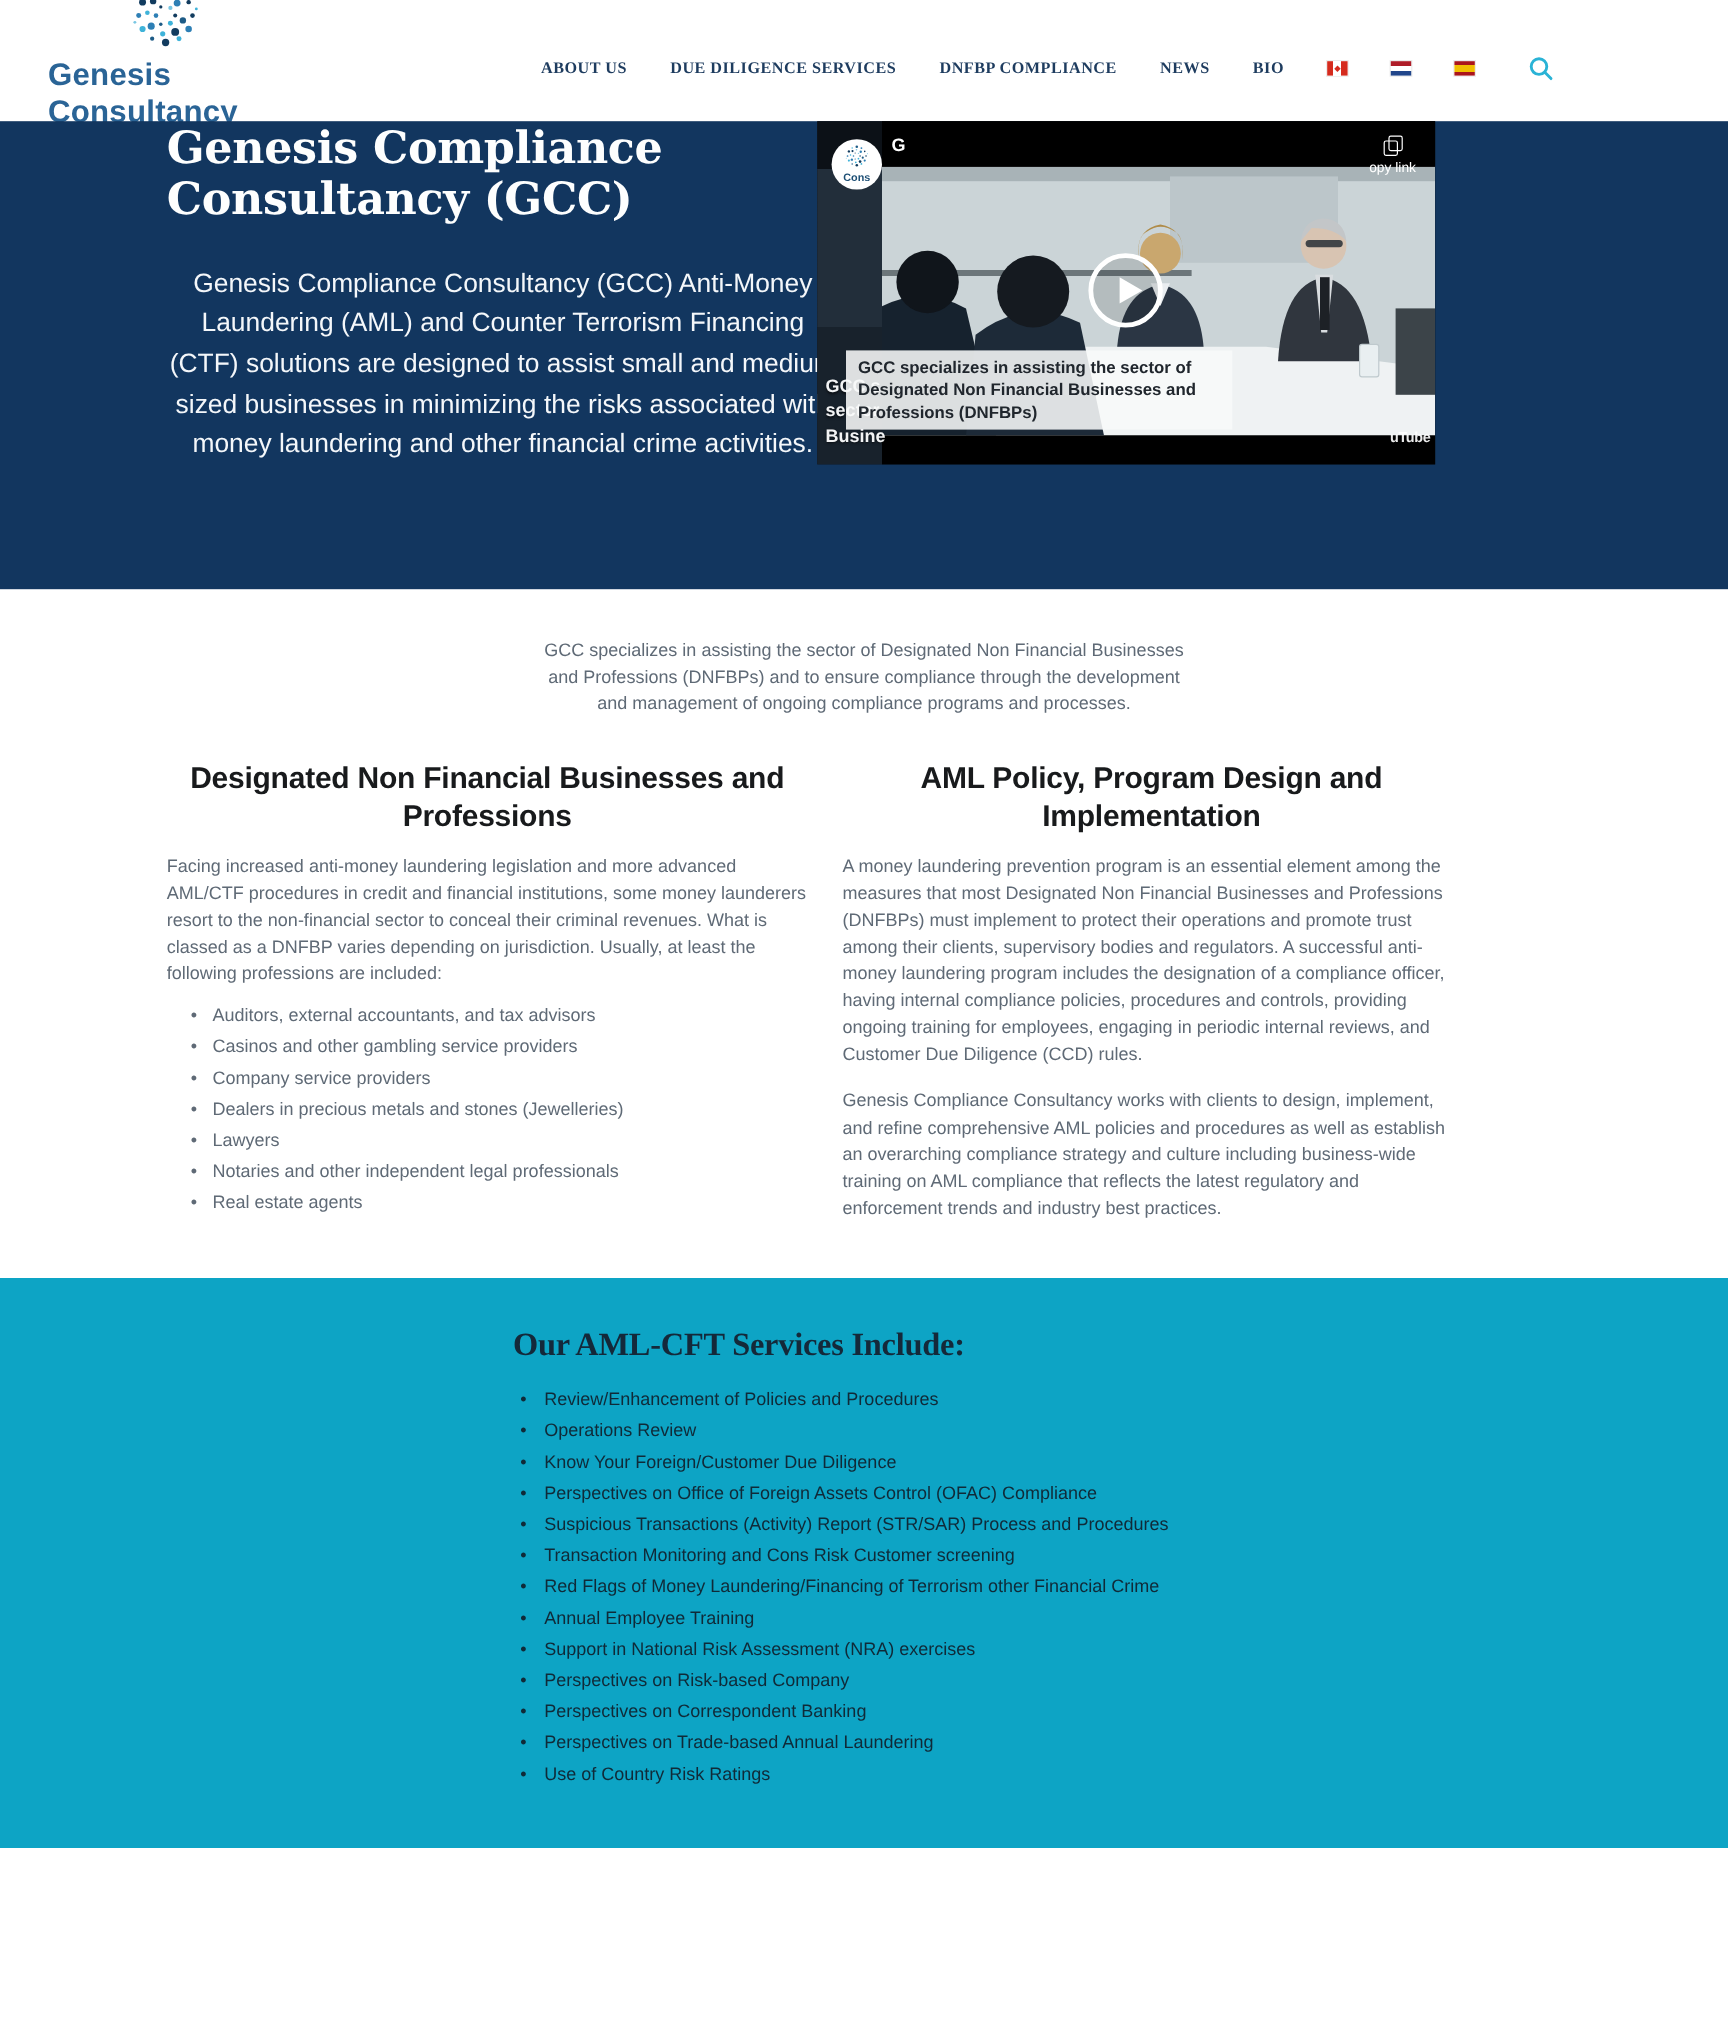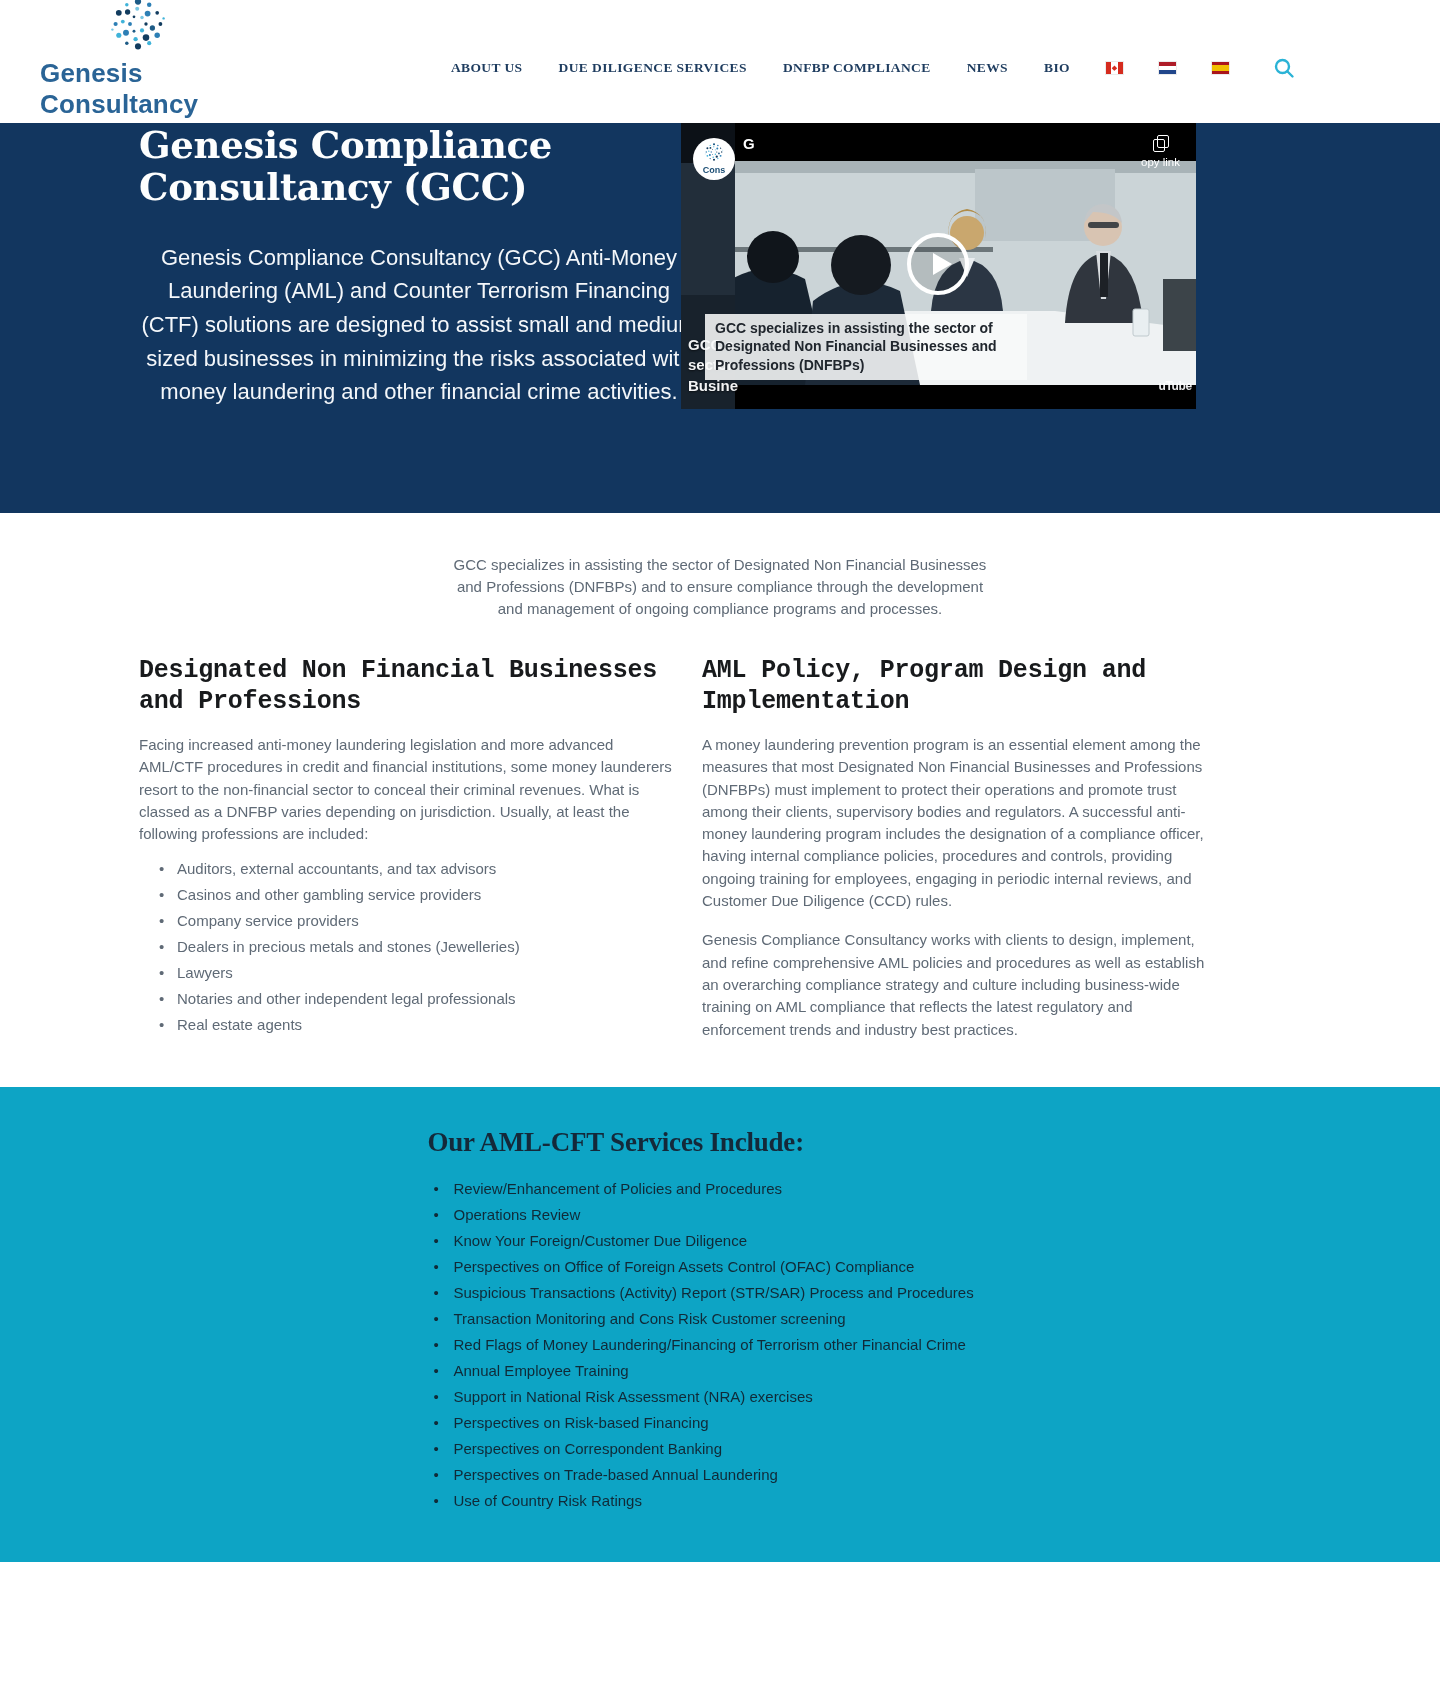--- a/index.html
+++ b/index.html
@@ -1,20 +1,20 @@
 <!DOCTYPE html>
 <html><head>
 <meta charset="utf-8">
 <style>
   * { box-sizing: border-box; margin: 0; padding: 0; }
   body { background: #ffffff; font-family: "Liberation Sans", sans-serif; }
   .page { position: relative; width: 1440px; height: 1691px; margin: 0 auto; background: #ffffff; overflow: hidden; }
 
   
-  header { position: relative; height: 123px; background: #ffffff; display: flex; align-items: center; padding: 13px 145px 0 40px; }
+  header { position: relative; height: 101px; background: #ffffff; display: flex; align-items: center; padding: 13px 145px 0 40px; }
   .logo { display: flex; flex-direction: column; align-items: center; width: 195px; padding-top: 6px; }
   .logo-dots { width: 72px; height: 64px; margin-bottom: 2px; }
   .brand-name { font-size: 26px; font-weight: bold; color: #2a6496; letter-spacing: 0.2px; }
   .brand-tagline { font-size: 12.5px; font-weight: bold; color: #2aa9de; margin-top: 3px; letter-spacing: 0.2px; }
 
   nav { margin-left: auto; display: flex; align-items: center; gap: 36px; }
   .nav-link { font-family: "Liberation Serif", serif; font-weight: bold; font-size: 13.5px; letter-spacing: 0.4px; color: #1e3c5f; text-decoration: none; white-space: nowrap; cursor: pointer; }
   .flag { width: 17px; height: 12px; display: inline-block; position: relative; box-shadow: 0 0 0 1px rgba(0,0,0,0.08); cursor: pointer; }
   .flag-ca { background: linear-gradient(90deg, #d52b1e 0 30%, #ffffff 30% 70%, #d52b1e 70% 100%); }
   .flag-ca::after { content: "◆"; position: absolute; left: 50%; top: 50%; transform: translate(-50%, -52%); font-size: 7px; color: #d52b1e; }
@@ -53,21 +53,21 @@
   .yt-watermark { position: absolute; right: 4px; bottom: 16px; color: rgba(255,255,255,0.92); font-size: 12px; font-weight: bold; letter-spacing: -0.3px; z-index: 4; cursor: pointer; }
 
   
   .intro { padding-top: 41px; }
   .intro p { width: 545px; margin: 0 auto; text-align: center; font-size: 15px; line-height: 22px; color: #5f6a76; }
 
   
   .cols { display: flex; gap: 29px; margin: 36px 105px 0 139px; }
   .col-left { width: 534px; flex: none; }
   .col-right { width: 515px; flex: none; }
-  .col h2 { font-family: Liberation Mono, monospace; font-weight: 600; font-size: 25px; line-height: 1.22; color: #181a1c; letter-spacing: -0.2px; }
+  .col h2 { font-family: Liberation Sans, sans-serif; font-weight: 600; font-size: 25px; line-height: 1.22; color: #181a1c; text-align: center; letter-spacing: -0.2px; }
   .col p { margin-top: 17px; font-size: 15px; line-height: 22.3px; color: #5f6a76; }
   .col ul { margin: 13px 0 0 20px; list-style: none; }
   .col ul li { position: relative; padding-left: 18px; font-size: 15px; line-height: 22px; color: #5f6a76; margin-bottom: 4px; }
   .col ul li::before { content: "•"; position: absolute; left: 0; top: 0; color: #5f6a76; }
 
   
   .services { margin-top: 46px; background: #0da4c5; padding: 40px 0 48px; }
   .services-inner { width: 585px; margin: 0 auto; }
   .services h2 { font-family: Liberation Serif, serif; font-weight: 600; font-size: 27px; color: #14293a; letter-spacing: -0.2px; }
   .services ul { margin: 18px 0 0 6px; list-style: none; }
@@ -232,21 +232,21 @@
 
       <li>Review/Enhancement of Policies and Procedures</li>
           <li>Operations Review</li>
           <li>Know Your Foreign/Customer Due Diligence</li>
           <li>Perspectives on Office of Foreign Assets Control (OFAC) Compliance</li>
           <li>Suspicious Transactions (Activity) Report (STR/SAR) Process and Procedures</li>
           <li>Transaction Monitoring and Cons Risk Customer screening</li>
           <li>Red Flags of Money Laundering/Financing of Terrorism other Financial Crime</li>
           <li>Annual Employee Training</li>
           <li>Support in National Risk Assessment (NRA) exercises</li>
-          <li>Perspectives on Risk-based Financing</li>
+          <li>Perspectives on Risk-based Company</li>
           <li>Perspectives on Correspondent Banking</li>
           <li>Perspectives on Trade-based Annual Laundering</li>
           <li>Use of Country Risk Ratings</li>
         </ul>
     </div>
   </section>
 
 </div>
 
 </body></html>

